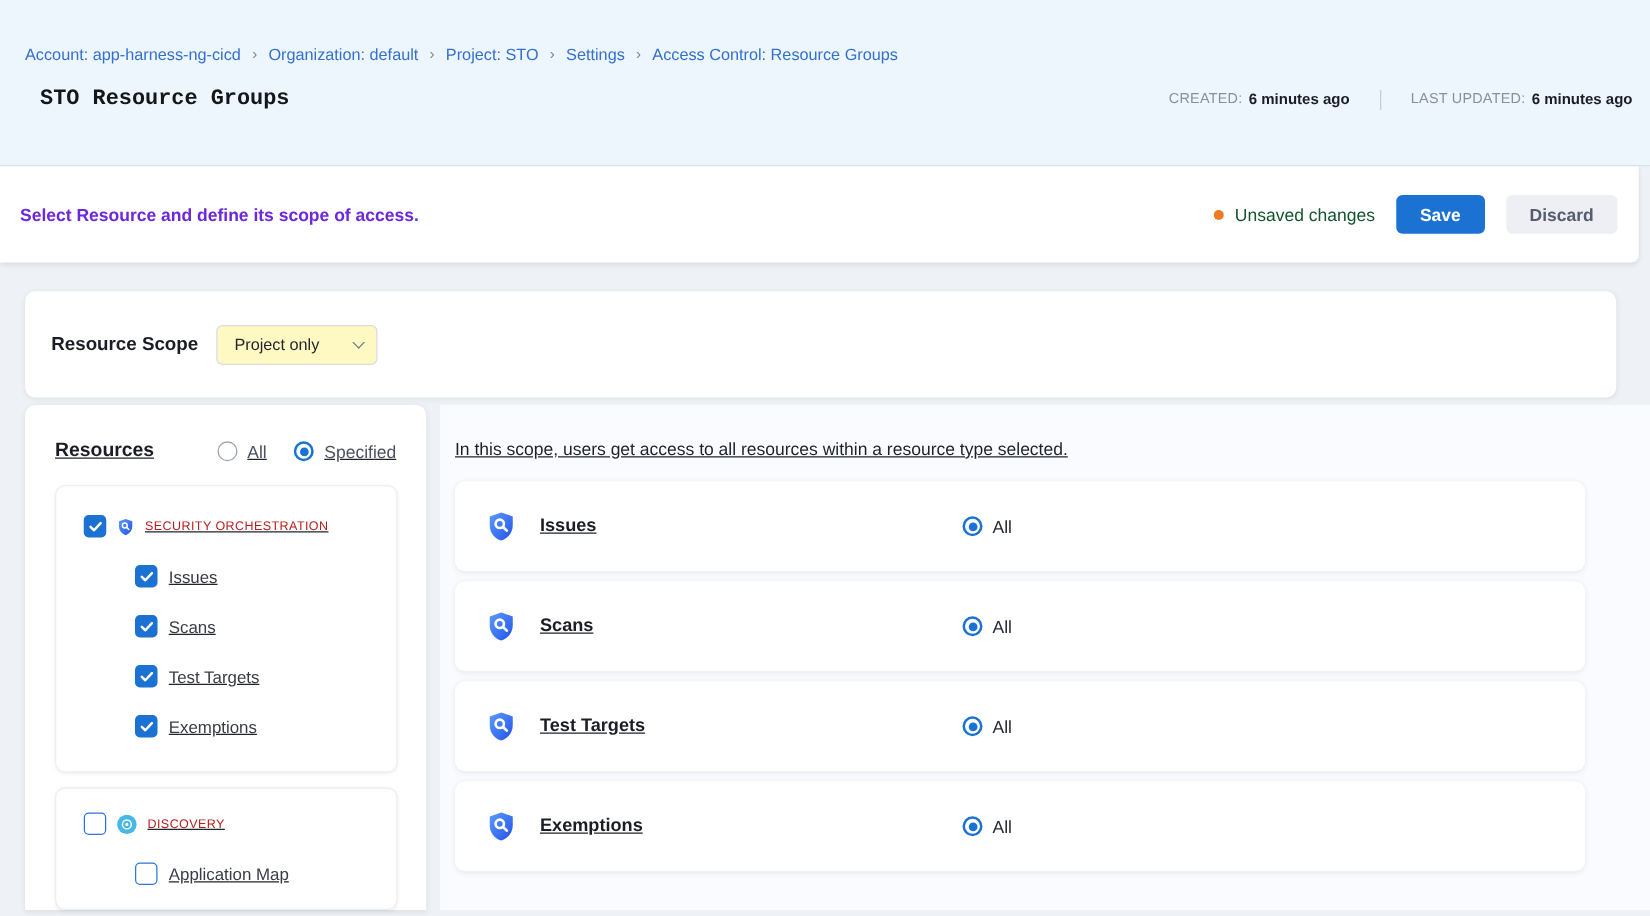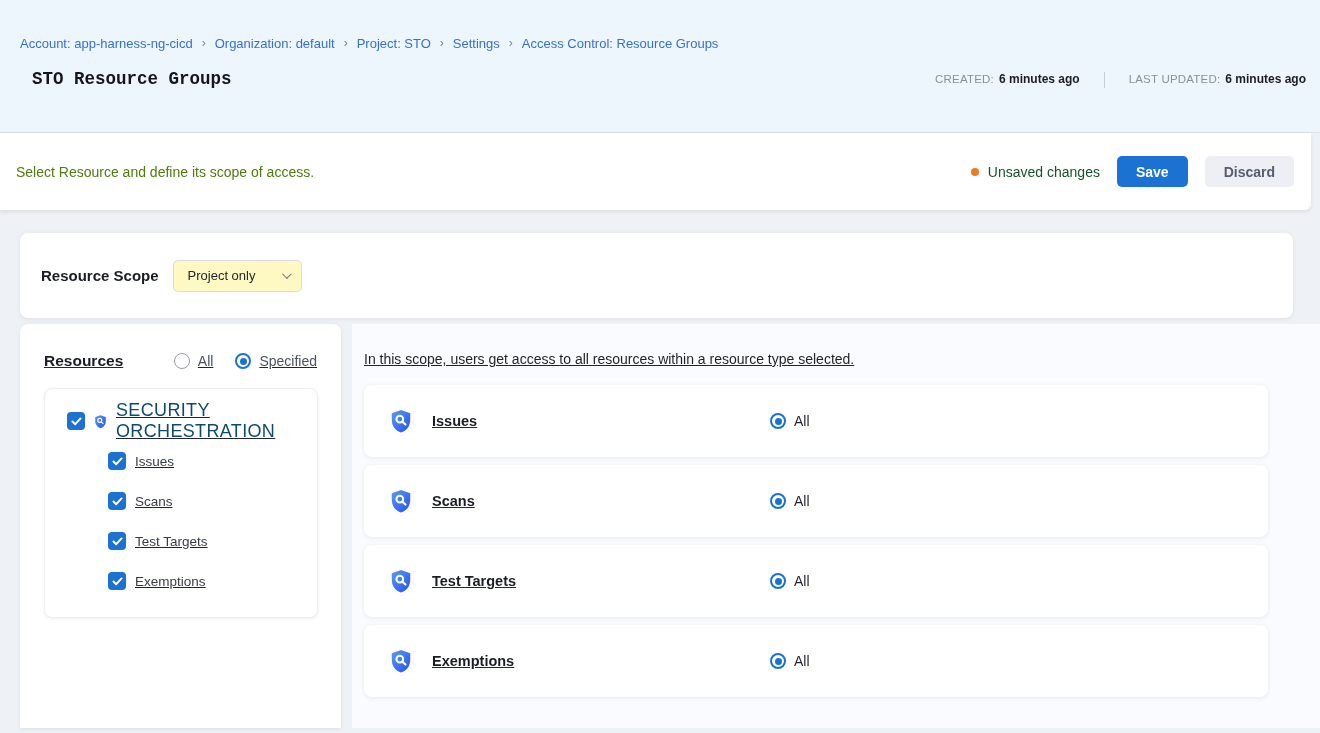--- a/index.html
+++ b/index.html
@@ -24,21 +24,21 @@
   .meta-value { color:#1b1d26; font-weight:700; }
   .meta-sep { width:1px; height:16px; background:#c7ccd6; }
   .meta-pair { display:flex; align-items:center; gap:5px; }
   
   .toolbar {
     height:77px; background:#fff; margin-right:9px;
     border-radius:0 0 6px 0;
     box-shadow:0 2px 4px rgba(96,97,112,.14);
     display:flex; align-items:center; padding:0 17px 0 16px;
   }
-  .toolbar-desc { font-size:14px; color:#4d7c0f; }
+  .toolbar-desc { font-size:14px; color:#6d28d9;font-weight:bold; }
   .toolbar-right { margin-left:auto; display:flex; align-items:center; gap:17px; }
   .unsaved { display:flex; align-items:center; gap:9px; color:#14532d; font-size:14px; }
   .unsaved-dot { width:8px; height:8px; border-radius:50%; background:#ef7a24; }
   .btn { border:none; border-radius:5px; font-family:Liberation Sans, sans-serif; font-size:14px; font-weight:700; cursor:pointer; height:31px; }
   .btn-save { background:#1b72d2; color:#fff; padding:0 19px; }
   .btn-discard { background:#edeff5; color:#565c6e; padding:0 19px; margin-left:0; }
   
   .content { padding-top:23px; }
   .scope-card {
     margin-left:20px; width:1273px; height:85px; background:#fff;
@@ -69,21 +69,21 @@
   .radio.selected::after { content:""; position:absolute; left:50%; top:50%; width:7px; height:7px; margin:-3.5px 0 0 -3.5px; border-radius:50%; background:#1b72d2; }
   .tree-card {
     margin:18px 23px 0 24px; width:274px; background:#fff;
     border:1px solid #eceef2; border-radius:8px;
     box-shadow:0 1px 3px rgba(40,41,61,.07);
     padding:12px 0 16px 22px;
   }
   .tree-card.second { margin-top:12px; padding:8px 0 8px 22px; }
   .tree-group-row { height:40px; display:flex; align-items:center; gap:8px; cursor:pointer; }
   .group-icon { display:inline-flex; flex:none; }
-  .group-label { font-size:18px; color:#0c4a6e; letter-spacing:.35px; }
+  .group-label { font-size:10px; color:#b91c1c; letter-spacing:.35px; }
   .tree-child-row { height:40px; display:flex; align-items:center; gap:9px; margin-left:41px; cursor:pointer; }
   .child-label { font-size:13.5px; color:#383c46; }
   .checkbox { width:18px; height:18px; border-radius:4px; display:inline-flex; align-items:center; justify-content:center; flex:none; cursor:pointer; }
   .checkbox.checked { background:#1b72d2; }
   .checkbox.unchecked { background:#fff; border:1.5px solid #2a77d4; }
   
   .right-panel { flex:1; margin-left:11px; background:#fafbfe; padding:27px 0 0 12px; }
   .scope-desc { font-size:14px; color:#1e2129; }
   .res-cards { margin-top:18px; display:flex; flex-direction:column; gap:8px; width:904px; }
   .res-card {
@@ -220,20 +220,39 @@
                 <span class="checkbox checked">
                   <svg viewBox="0 0 12 10" width="11" height="9">
                     <polyline points="1.5,5 4.6,8 10.5,1.6" fill="none" stroke="#fff" stroke-width="2.2" stroke-linecap="round" stroke-linejoin="round"></polyline>
                   </svg>
                 </span>
                 <span class="child-label">Exemptions</span>
               </div>
             </div>
   </div>
 
+  <div class="tree-card second">
+    <div class="tree-group-row">
+      <span class="checkbox unchecked"></span>
+      <span class="group-icon">
+                <svg width="17" height="17" viewBox="0 0 24 24">
+                  <circle cx="12" cy="12" r="11" fill="#47b7e8"></circle>
+                  <circle cx="12" cy="12" r="5" fill="none" stroke="#fff" stroke-width="1.7"></circle>
+                  <circle cx="12" cy="12" r="1.7" fill="#fff"></circle>
+                </svg>
+              </span>
+      <span class="group-label">DISCOVERY</span>
+    </div>
+    <div class="tree-children">
+              <div class="tree-child-row">
+                <span class="checkbox unchecked"></span>
+                <span class="child-label">Application Map</span>
+              </div>
+            </div>
+  </div>
 </div>
     </div>
 
     <div class="right-panel">
       <div class="scope-desc">In this scope, users get access to all resources within a resource type selected.</div>
       <div class="res-cards" id="res-cards">
   <div class="res-card">
     <span class="group-icon">
               <svg width="26" height="26" viewBox="0 0 24 24">
                 <path d="M12 1.8 L20.5 4.8 V11 C20.5 16.8 17 21 12 22.6 C7 21 3.5 16.8 3.5 11 V4.8 Z" fill="url(#sg)"></path>

